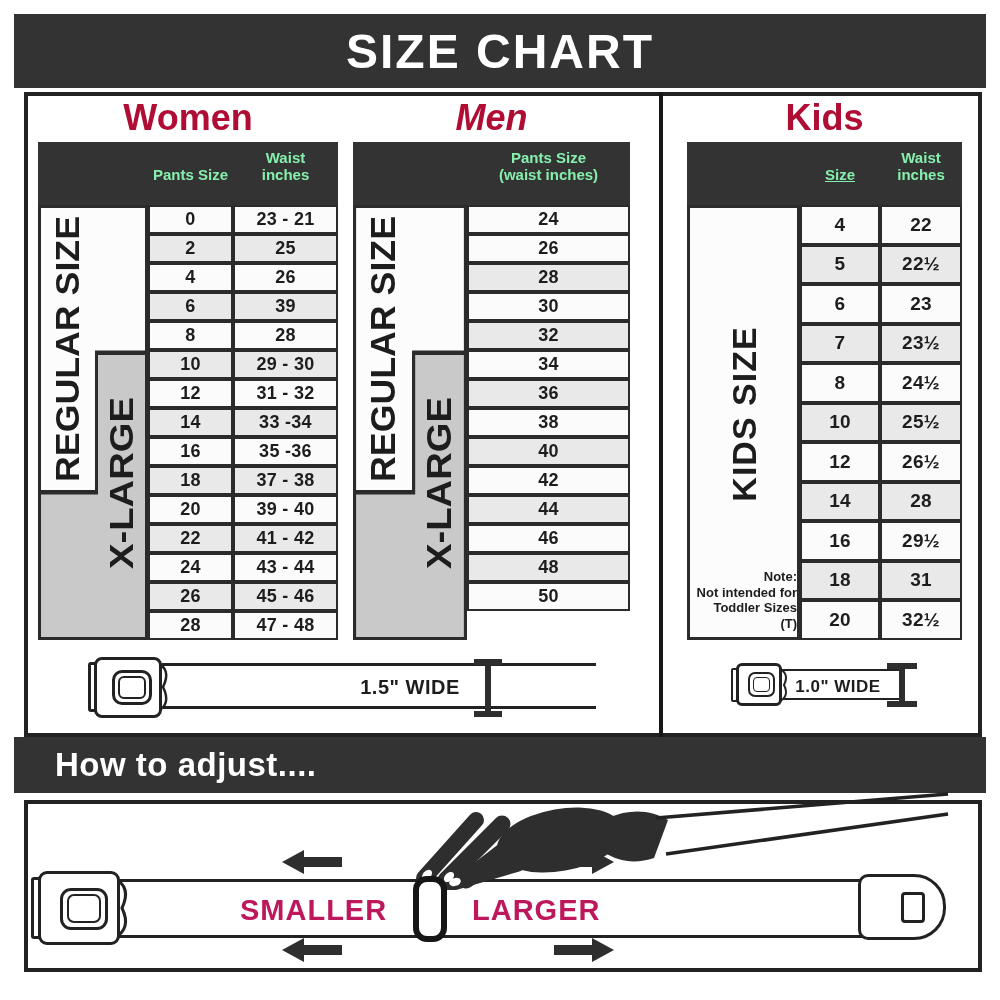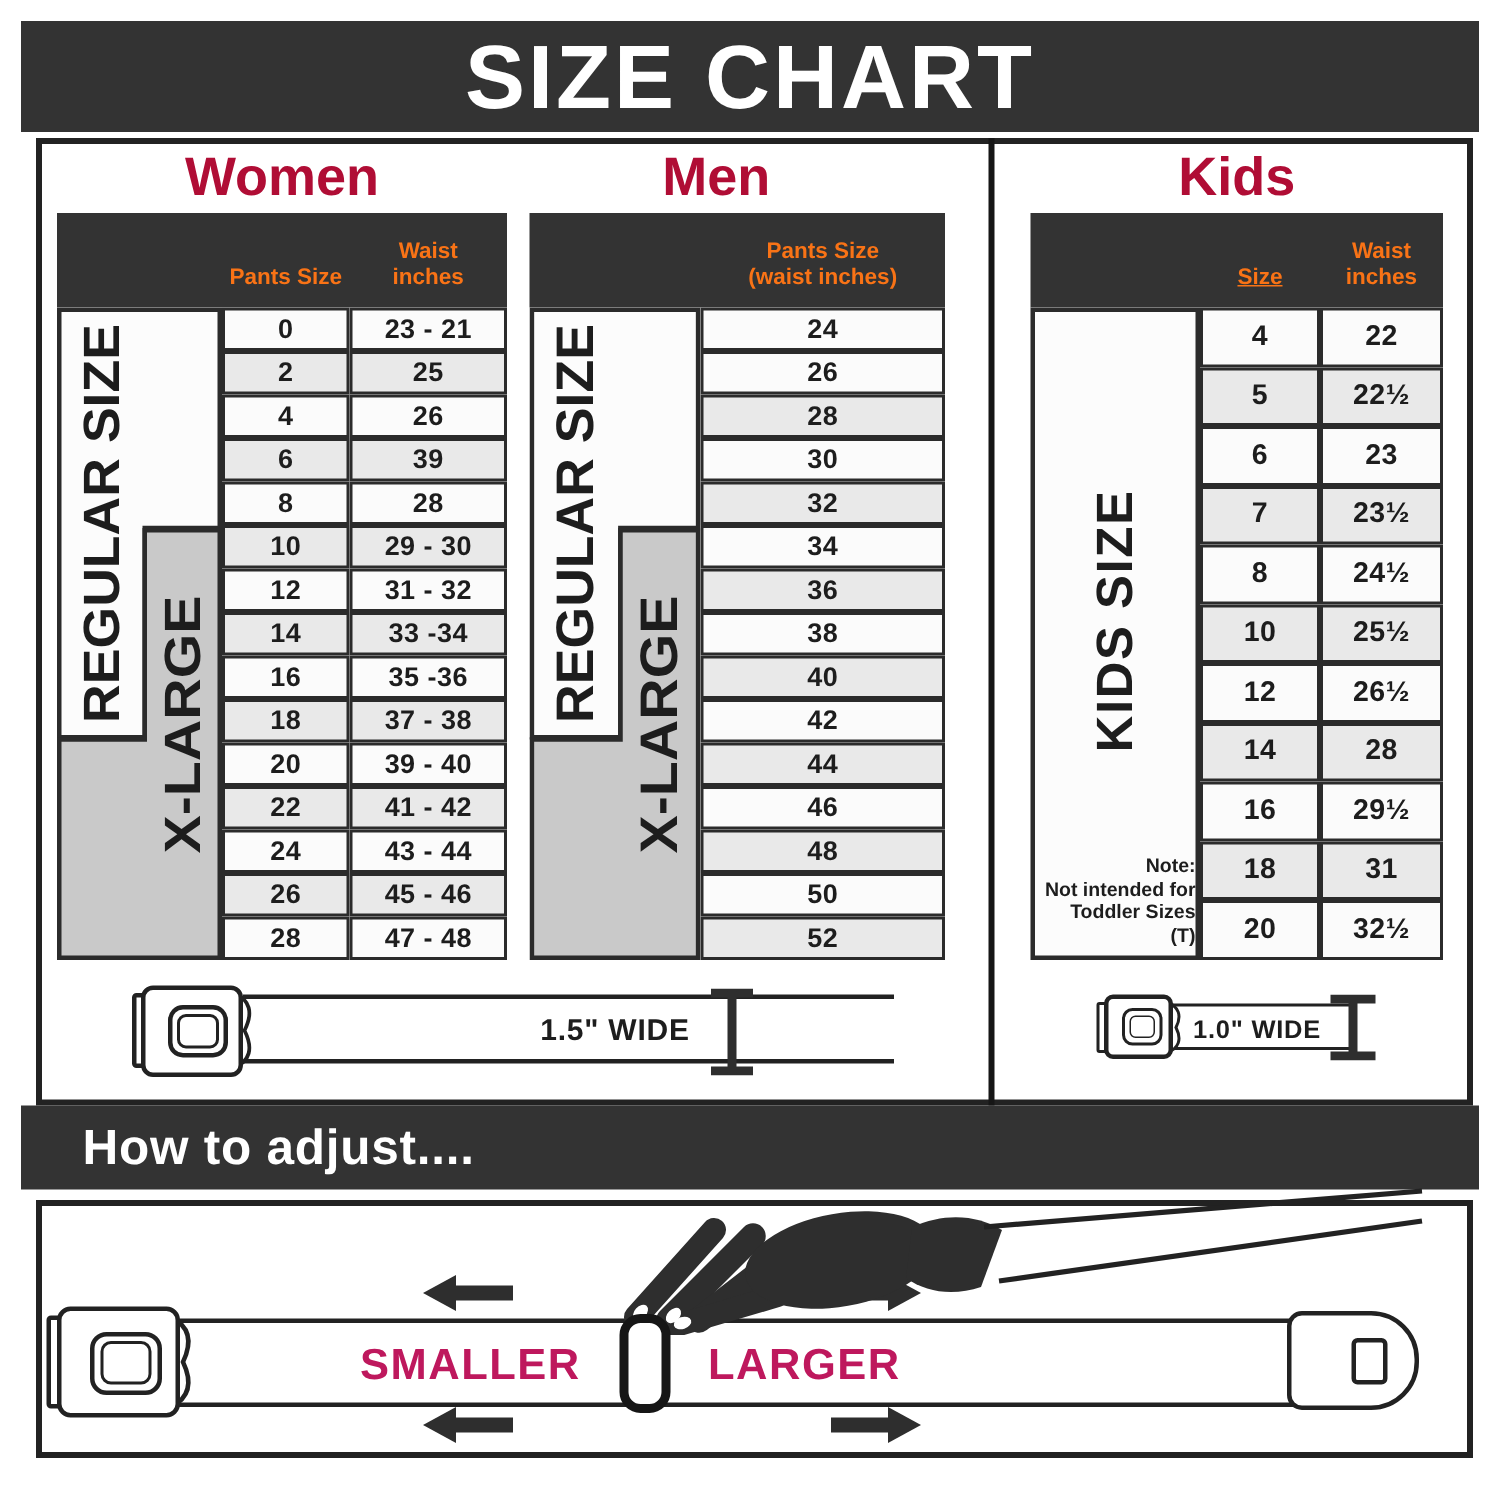--- a/index.html
+++ b/index.html
@@ -3,34 +3,34 @@
 <meta charset="utf-8">
 <style>
   html,body{margin:0;padding:0;background:#fff;}
   #stage{position:relative;width:1000px;height:1000px;background:#fff;overflow:hidden;
          font-family:"Liberation Sans",sans-serif;color:#1d1d1d;}
   .abs{position:absolute;box-sizing:border-box;}
 
   
   .banner{background:var(--banner,#333);color:#fff;}
   #top-banner{left:14px;top:14px;width:972px;height:74px;display:flex;align-items:center;justify-content:center;}
-  #top-banner .t{font-size:60px;font-weight:bold;letter-spacing:2px;}
+  #top-banner .t{font-size:48px;font-weight:bold;letter-spacing:2px;}
   #howto-banner{left:14px;top:737px;width:972px;height:56px;display:flex;align-items:center;}
   #howto-banner .t{font-size:33px;font-weight:bold;margin-left:41px;letter-spacing:.5px;}
 
   
   #main-panel{left:24px;top:92px;width:958px;height:645px;border:4px solid #222;background:#fff;}
   #panel-divider{left:659px;top:92px;width:4px;height:645px;background:#161616;}
   #howto-panel{left:24px;top:800px;width:958px;height:172px;border:4px solid #222;background:#fff;}
 
   .heading{font-size:36px;font-weight:bold;color:var(--accent,#b00d35);text-align:center;height:44px;line-height:44px;}
 
   
   .thead{background:var(--banner,#333);}
-  .hdr-label{position:absolute;bottom:12px;text-align:center;color:#f97316;font-weight:bold;
+  .hdr-label{position:absolute;bottom:22px;text-align:center;color:#86efac;font-weight:bold;
              font-size:15px;line-height:17px;white-space:pre-line;}
 
   
   .grid{display:grid;}
   .cell{box-sizing:border-box;border:2.5px solid #2b2b2b;background:#fbfbfb;
         display:flex;align-items:center;justify-content:center;
         font-weight:bold;font-size:18px;letter-spacing:.3px;}
   .cell.alt{background:var(--row-alt,#e9e9e9);}
   #kids-grid .cell{font-size:19px;}
 
@@ -64,21 +64,21 @@
 <div id="stage" style="--accent: #b00d35; --banner: #333333; --row-alt: #e9e9e9;">
 
   <div class="abs banner" id="top-banner">
     <div class="t">SIZE CHART</div>
   </div>
 
   <div class="abs" id="main-panel"></div>
   <div class="abs" id="panel-divider"></div>
 
   <div class="abs heading" style="left:38px;top:96px;width:300px;">Women</div>
-  <div class="abs heading" style="left:339px;top:96px;width:277px;">Men</div>
+  <div class="abs heading" style="left:353px;top:96px;width:277px;font-style:italic;">Men</div>
   <div class="abs heading" style="left:687px;top:96px;width:275px;">Kids</div>
 
   <div class="abs thead" style="left:38px;top:142px;width:300px;height:63px;">
     <div class="hdr-label" style="left: 110px; width: 85px; white-space: pre-line;">Pants Size</div>
     <div class="hdr-label" style="left: 195px; width: 105px; white-space: pre-line;">Waist
 inches</div>
   </div>
   <svg class="abs" style="left:38px;top:205px;" width="110" height="435" viewBox="0 0 110 435">
     <path d="M1.5 1.5 H108.5 V147 H58.5 V286.5 H1.5 Z" fill="#fcfcfc" stroke="#2b2b2b" stroke-width="3"></path>
     <path d="M58.5 148.5 H108.5 V433.5 H1.5 V288 H58.5 Z" fill="#c9c9c9" stroke="#2b2b2b" stroke-width="3"></path>
@@ -136,21 +136,20 @@
       <div class="cell alt">32</div>
       <div class="cell">34</div>
       <div class="cell alt">36</div>
       <div class="cell">38</div>
       <div class="cell alt">40</div>
       <div class="cell">42</div>
       <div class="cell alt">44</div>
       <div class="cell">46</div>
       <div class="cell alt">48</div>
       <div class="cell">50</div>
-      <div class="cell alt">52</div>
     </div>
 
   <div class="abs thead" style="left:687px;top:142px;width:275px;height:63px;">
     <div class="hdr-label" style="left: 113px; width: 80px; white-space: pre-line; text-decoration: underline;">Size</div>
     <div class="hdr-label" style="left: 193px; width: 82px; white-space: pre-line;">Waist
 inches</div>
   </div>
   <div class="abs kids-box" style="left:687px;top:205px;width:113px;height:435px;">
     <span class="v-label">KIDS SIZE</span>
     <div class="note" style="white-space: pre-line;">Note:

